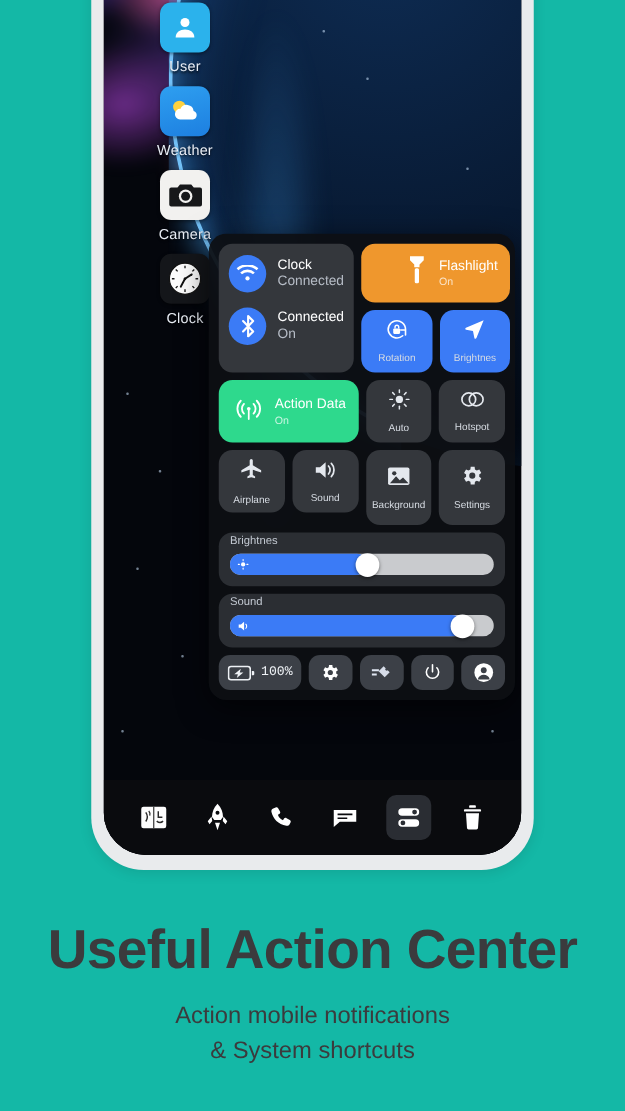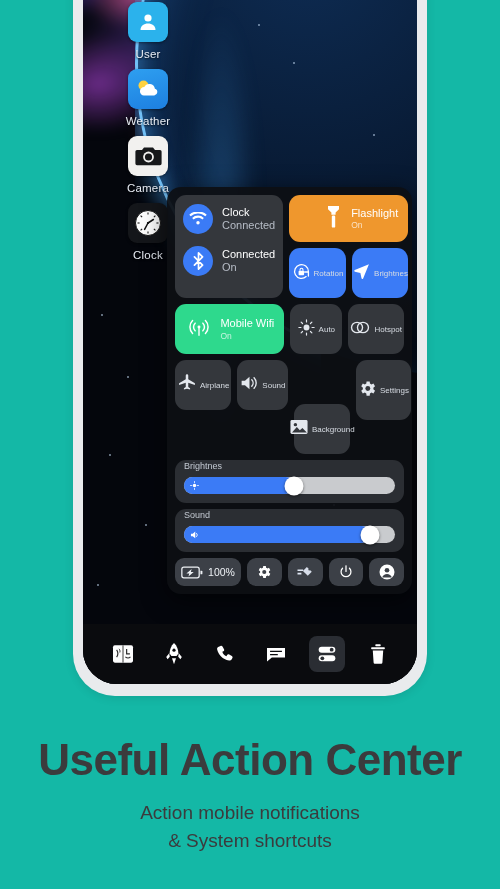--- a/index.html
+++ b/index.html
@@ -98,21 +98,21 @@
     border-radius: 11px; position: relative;
     display: flex; align-items: center;
     color: #fff;
   }
   .tile-wide {
     width: 119px; padding: 9px 10px;
     flex-direction: row; gap: 10px; justify-content: flex-end;
   }
   .tile-sq {
     width: 56.5px; height: 50px;
-    flex-direction: row; justify-content: center; gap: 3px;
+    flex-direction: column; justify-content: center; gap: 3px;
     padding: 4px 2px;
   }
   .t-dark  { background: #34373c; }
   .t-blue  { background: #3b7bf6; }
   .t-orange{ background: #ef972d; }
   .t-green { background: #2ed98d; }
 
   .conn-group {
     width: 119px; background: #34373c; border-radius: 11px;
     padding: 9px 8px; display: flex; flex-direction: column; gap: 12px;
@@ -152,21 +152,21 @@
   }
 
   
   .quick-row { display: flex; gap: 6px; align-items: center; }
   .q-btn {
     height: 28px; border-radius: 9px; background: #3c4047;
     display: flex; align-items: center; justify-content: center;
     color: #fff;
   }
   .q-battery { width: 71px; gap: 5px; padding: 0 6px; }
-  .q-battery .pct { font-size: 10.5px; color: #eef1f5; }
+  .q-battery .pct { font-size: 10.5px; color: #eef1f5; font-family: Liberation Mono, monospace; }
   .q-sq { width: 38px; }
 
   
   .dock {
     position: absolute; left: 0; right: 0; bottom: 0; height: 60px;
     background: #0a0b0e;
     display: flex; align-items: center; justify-content: space-around;
     padding: 0 14px;
   }
   .dock-item {
@@ -346,21 +346,21 @@
           <div class="tile tile-wide t-green" style="height:50px;">
             <div>
               <svg width="22" height="22" viewBox="0 0 24 24" fill="none" stroke="#fff" stroke-width="1.6" stroke-linecap="round">
                 <path d="M7.8 7.8a5.9 5.9 0 0 0 0 8.4M16.2 7.8a5.9 5.9 0 0 1 0 8.4"></path>
                 <path d="M5 5a9.9 9.9 0 0 0 0 14M19 5a9.9 9.9 0 0 1 0 14"></path>
                 <circle cx="12" cy="12" r="1.6" fill="#fff" stroke="none"></circle>
                 <path d="M12 13.6V21" stroke-width="1.5"></path>
               </svg>
             </div>
             <div>
-              <div class="tile-title">Mobile Wifi</div>
+              <div class="tile-title">Action Data</div>
               <div class="tile-sub">On</div>
             </div>
           </div>
 
           <div class="tile tile-sq t-dark">
             <div>
               <svg width="19" height="19" viewBox="0 0 24 24" fill="none" stroke="#e4e8ee" stroke-width="1.5" stroke-linecap="round">
                 <circle cx="12" cy="12" r="3.7" fill="#e4e8ee" stroke="none"></circle>
                 <g>
                     <line x1="12" y1="2.4" x2="12" y2="5"></line>
@@ -402,21 +402,21 @@
             <div>
               <svg width="20" height="18" viewBox="0 0 24 22" fill="#e4e8ee">
                 <path d="M3 8.2h4.1L12.6 3.4v15.2L7.1 13.8H3z"></path>
                 <path d="M15.4 7.1a5.6 5.6 0 0 1 0 7.8" fill="none" stroke="#e4e8ee" stroke-width="1.7" stroke-linecap="round"></path>
                 <path d="M18.2 4.6a9.2 9.2 0 0 1 0 12.8" fill="none" stroke="#e4e8ee" stroke-width="1.7" stroke-linecap="round"></path>
               </svg>
             </div>
             <div class="tile-lbl">Sound</div>
           </div>
 
-          <div class="tile tile-sq t-dark" style="width:56.5px;height:50px;margin-top:44px;">
+          <div class="tile tile-sq t-dark" style="width:56.5px;height:60px;">
             <div>
               <svg width="20" height="18" viewBox="0 0 22 20" fill="#e4e8ee">
                 <rect x="1.5" y="2.2" width="19" height="15.6" rx="1.6"></rect>
                 <circle cx="7" cy="7.4" r="1.9" fill="#34373c"></circle>
                 <path d="M3.2 16.2 8.6 10l3.3 3.6 2.9-2.6 4.9 5.2z" fill="#34373c"></path>
               </svg>
             </div>
             <div class="tile-lbl">Background</div>
           </div>
 

